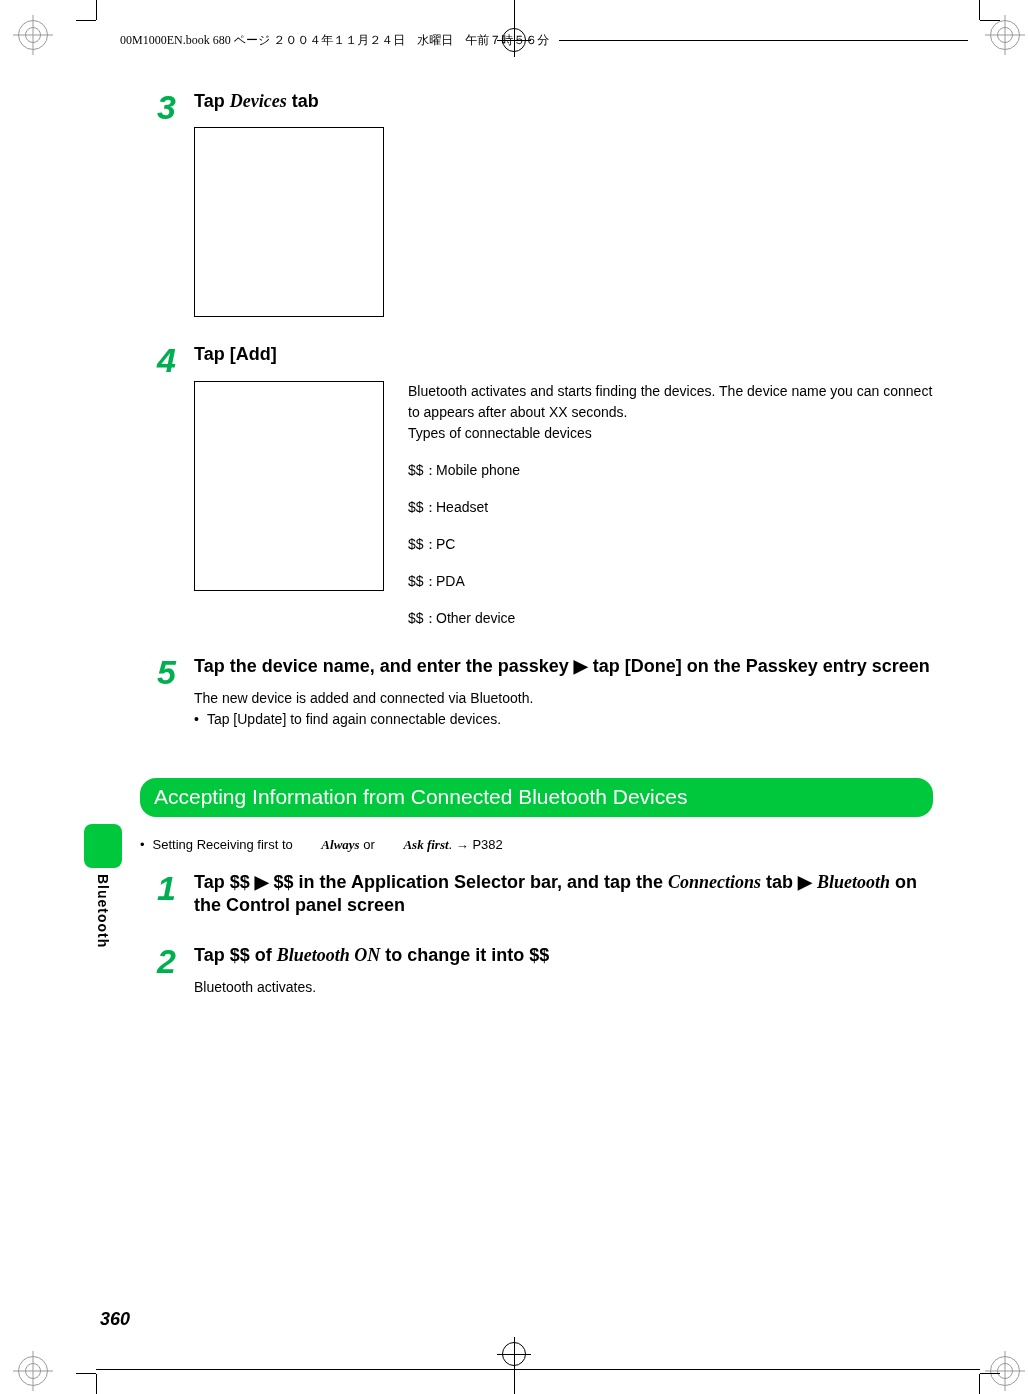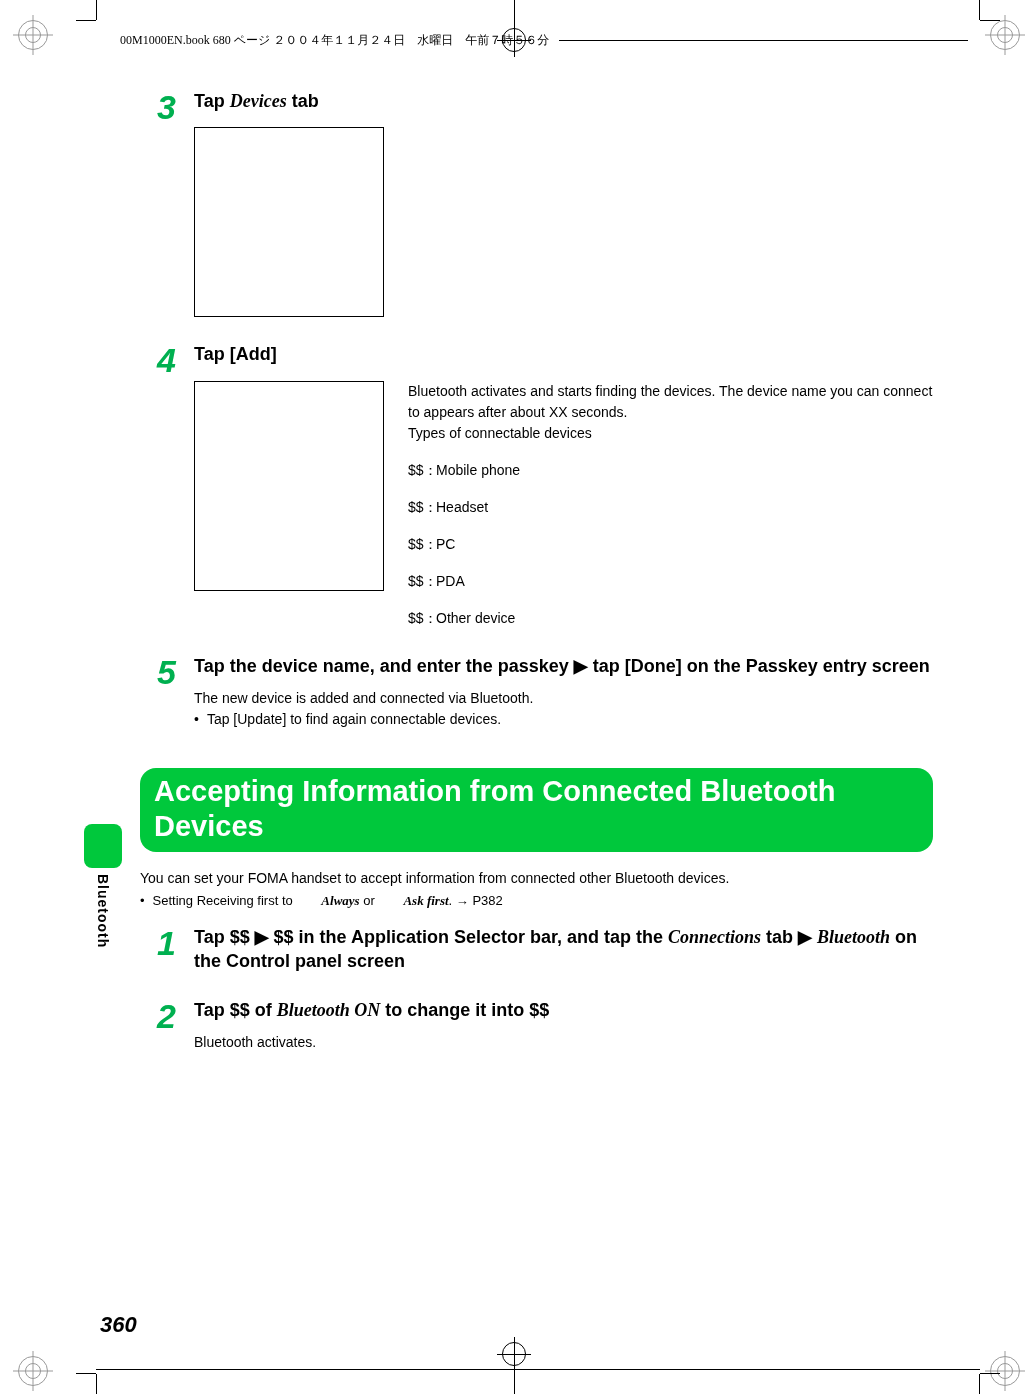--- a/index.html
+++ b/index.html
@@ -39,34 +39,34 @@
   .step4-row { display:flex; gap:24px; margin-top:14px; align-items:flex-start; }
   .step4-row .screenshot-box { height:210px; margin-top:0; flex-shrink:0; }
   .step4-desc { font-size:14px; line-height:1.5; }
   .step4-desc .dev-line { margin-top:16px; }
   .step4-desc .dev-line .sym { display:inline-block; width:28px; }
 
   .step5-sub { font-size:14px; margin-top:10px; line-height:1.5; }
   .step5-sub .bullet { display:flex; gap:8px; }
   .step5-sub .bullet .dot { flex-shrink:0; }
 
-  .section-bar { background:#00c83c; color:#fff; font-size:29px; padding:8px 14px 10px; border-radius:16px; font-weight:bold; margin-top:12px; margin-bottom:16px; display:inline-block; width:100%; }
+  .section-bar { background:#00c83c; color:#fff; font-size:21px; padding:8px 14px 10px; border-radius:16px; font-weight:normal; margin-top:22px; margin-bottom:16px; display:inline-block; width:100%; }
   
   .section-bar { background:#00c83c; color:#fff; border-radius:16px; padding:6px 14px 8px; line-height:1.2; }
   
   .intro { font-size:14px; line-height:1.5; }
   .intro .bullet { display:flex; gap:8px; margin-top:2px; font-size:13px; }
   .intro .ital { font-style:italic; font-family:"Times New Roman", serif; font-weight:bold;margin-left:25px; }
 
   
   .side-tab { position:absolute; left:84px; top:824px; width:38px; display:flex; flex-direction:column; align-items:center; }
   .green-block { width:38px; height:44px; background:#00c83c; border-radius:8px; }
   .side-label { writing-mode:vertical-rl; font-weight:bold; font-size:14px; margin-top:6px; letter-spacing:1px; }
 
-  .page-num { position:absolute; left:100px; bottom:56px; font-size:22px; font-weight:900; font-family: Arial, sans-serif; font-style:italic; }
+  .page-num { position:absolute; left:100px; bottom:64px; font-size:18px; font-weight:900; font-family: Arial, sans-serif; font-style:italic; }
 
   .arrow-glyph { font-family: Arial, sans-serif; }
 </style>
 </head>
 <body>
 
 <div class="crop-mark" style="left:0;top:0;">
   <div class="ring" style="left:18px; top:20px;">
       <div class="vline"></div>
     </div>
@@ -163,21 +163,20 @@
         </div>
       </div>
     </div>
   </div>
 
   
   <div class="section-bar">Accepting Information from Connected Bluetooth Devices</div>
 
   
   <div class="intro">
-    <div>You can set your FOMA handset to accept information from connected other Bluetooth devices.</div>
     <div class="bullet">
       <span>•</span>
       <span>
         <span>Setting Receiving first to </span><span class="ital">Always</span><span> or </span><span class="ital">Ask first</span><span>. → P382</span>
       </span>
     </div>
   </div>
 
   
   <div class="step" style="margin-top:16px;">

